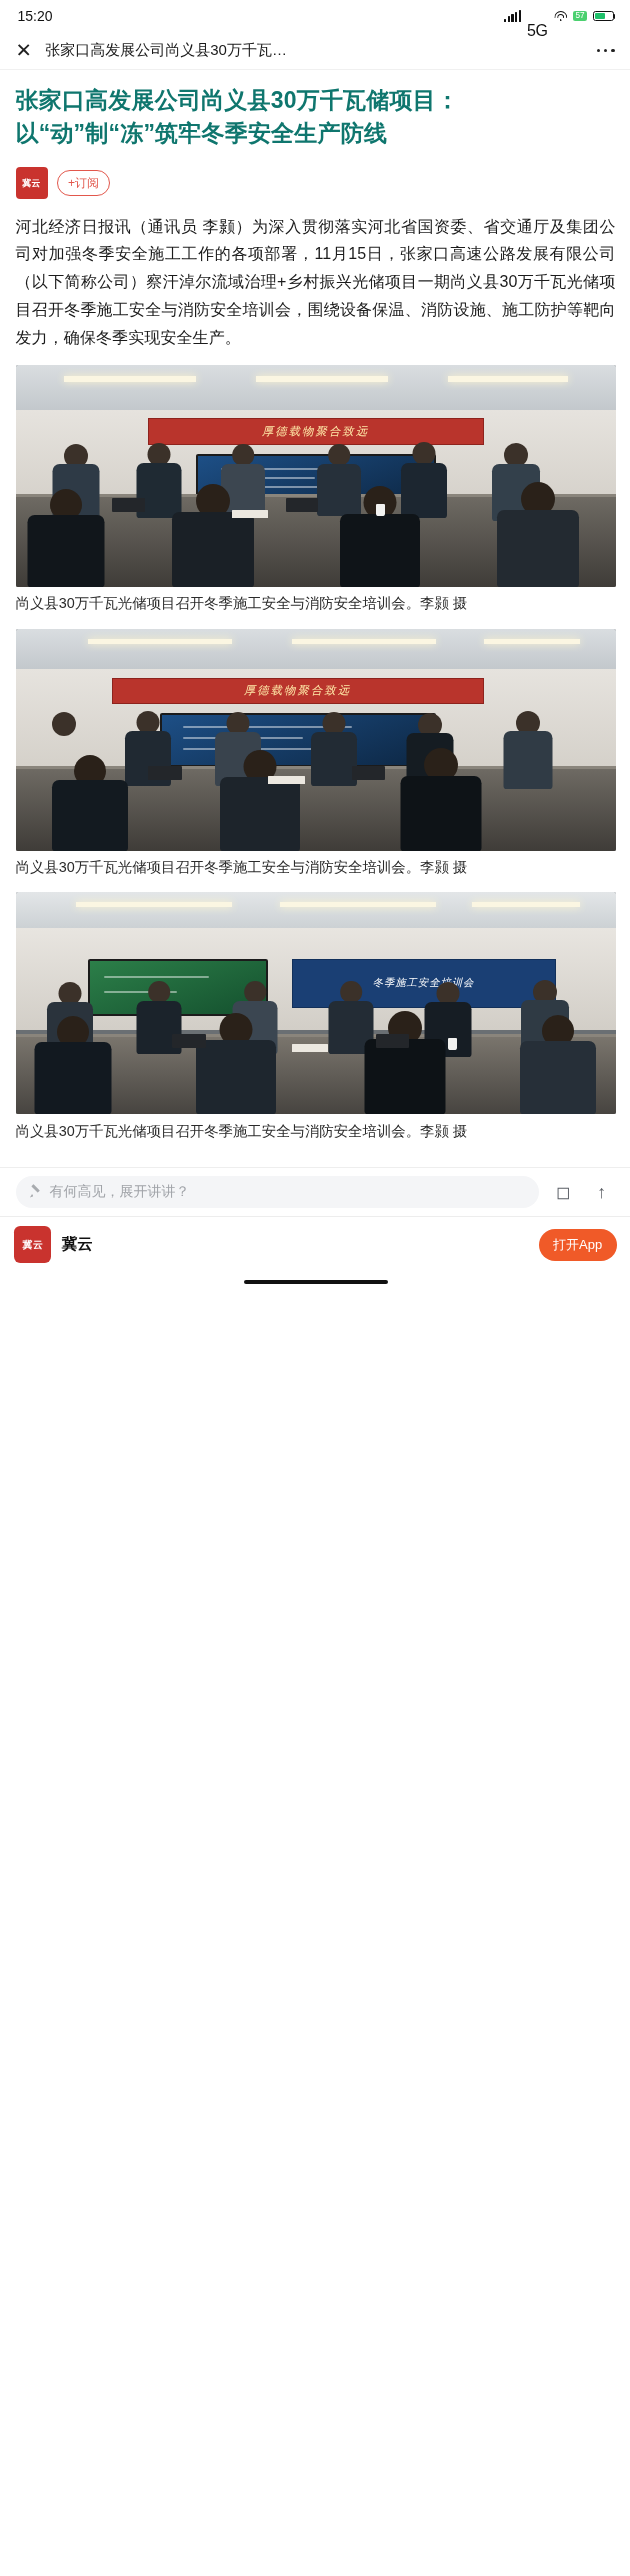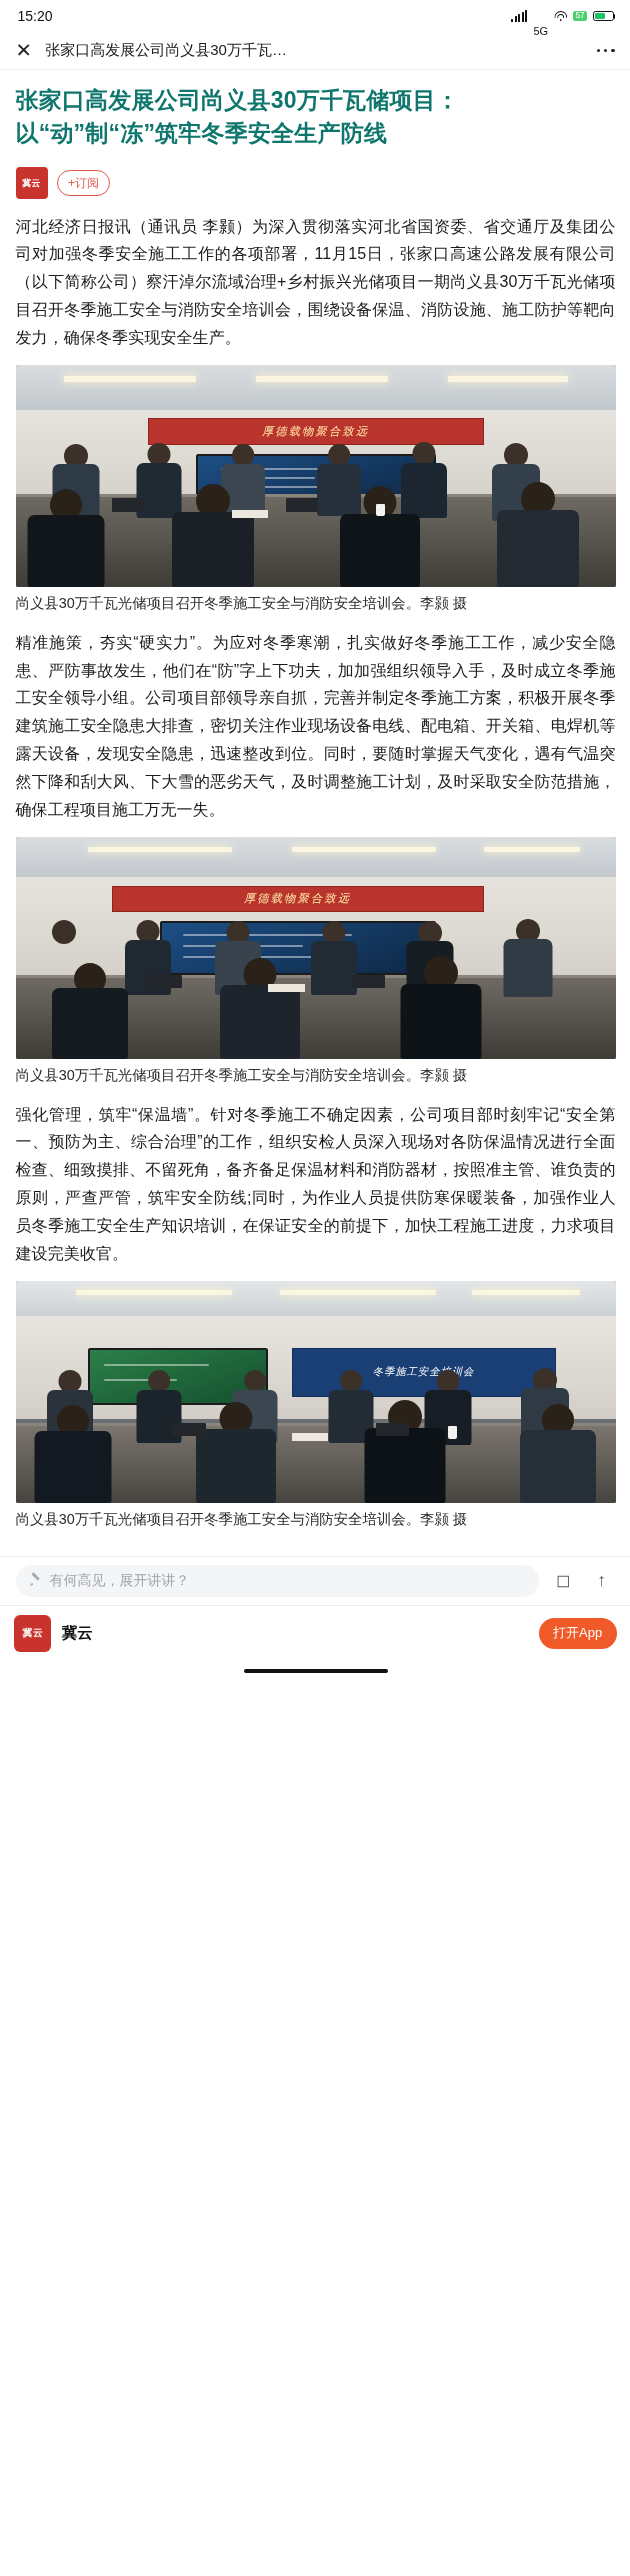--- a/index.html
+++ b/index.html
@@ -24,21 +24,21 @@
   }
   .sb-left { display: flex; align-items: center; gap: 5.2px; font-weight: 500;}
   .sb-right { display: flex; align-items: center; gap: 6.2px; }
   .sig-bars { display: flex; align-items: flex-end; gap: 1.5px; height: 11.3px; }
   .sig-bars i { width: 2.1px; background: #111; display: block; border-radius: 0.5px;}
   .sig-bars i:nth-child(1){height:3.1px}
   .sig-bars i:nth-child(2){height:5.2px}
   .sig-bars i:nth-child(3){height:7.2px}
   .sig-bars i:nth-child(4){height:9.3px}
   .sig-bars i:nth-child(5){height:11.3px}
-  .netlabel { font-size: 11px; letter-spacing: -0.3px; margin-top: 30px; }
+  .netlabel { font-size: 16px; letter-spacing: -0.3px; margin-top: 30px; }
   .wifi-ico { width: 13.4px; height: 10.3px; position: relative; }
   .wifi-ico span {
     position: absolute; left: 50%; transform: translateX(-50%);
     border: 1.5px solid #111; border-bottom: none; border-radius: 50% 50% 0 0 / 100% 100% 0 0;
   }
   .wifi-ico span:nth-child(1){ width:13.4px; height:6.7px; top:0; }
   .wifi-ico span:nth-child(2){ width:7.7px; height:4.1px; top:3.1px; }
   .wifi-dot { position:absolute; width:2.6px; height:2.6px; background:#111; border-radius:50%; left:50%; transform:translateX(-50%); bottom:0;}
   .batt {
     width: 20.6px; height: 10.3px; border: 1px solid #111; border-radius: 2.6px;
@@ -319,21 +319,20 @@
         <div class="body" style="width:82px;height:77px;bottom:0;background:#232a31;"></div>
       </div>
       <div class="laptop" style="left:16%;width:33px;height:13.4px;bottom:34%;"></div>
       <div class="laptop" style="left:45%;width:32px;height:13.4px;bottom:34%;"></div>
       <div class="paper" style="left:36%;width:36px;height:8.2px;bottom:31%;"></div>
       <div class="cup" style="left:60%;width:9.3px;height:12.4px;bottom:32%;"></div>
     </div>
   </div>
   <div class="caption">尚义县30万千瓦光储项目召开冬季施工安全与消防安全培训会。李颢 摄</div>
 
-  <div class="para">精准施策，夯实“硬实力”。为应对冬季寒潮，扎实做好冬季施工工作，减少安全隐患、严防事故发生，他们在“防”字上下功夫，加加强组织领导入手，及时成立冬季施工安全领导小组。公司项目部领导亲自抓，完善并制定冬季施工方案，积极开展冬季建筑施工安全隐患大排查，密切关注作业现场设备电线、配电箱、开关箱、电焊机等露天设备，发现安全隐患，迅速整改到位。同时，要随时掌握天气变化，遇有气温突然下降和刮大风、下大雪的恶劣天气，及时调整施工计划，及时采取安全防范措施，确保工程项目施工万无一失。</div>
 
   <div class="photo" style="height:222px;">
     <div class="scene">
       <div class="ceiling" style="height:18%;"></div>
       <div class="ceil-light" style="left:12%;width:24%;top:10.3px;"></div>
       <div class="ceil-light" style="left:46%;width:24%;top:10.3px;"></div>
       <div class="ceil-light" style="left:78%;width:16%;top:10.3px;"></div>
       <div class="wall" style="top:18%;height:44%;"></div>
       <div class="banner" style="left:16%;width:62%;top:22%;height:26px;">厚德载物聚合致远</div>
       <div class="screen" style="left:24%;width:46%;top:38%;height:54px;">
@@ -380,21 +379,20 @@
         <div class="head" style="width:34px;height:34px;top:0;background:#2a2119;"></div>
         <div class="body" style="width:81px;height:75px;bottom:0;background:#0e1317;"></div>
       </div>
       <div class="laptop" style="left:22%;width:34px;height:13.4px;bottom:32%;"></div>
       <div class="laptop" style="left:56%;width:33px;height:13.4px;bottom:32%;"></div>
       <div class="paper" style="left:42%;width:37px;height:8.2px;bottom:30%;"></div>
     </div>
   </div>
   <div class="caption">尚义县30万千瓦光储项目召开冬季施工安全与消防安全培训会。李颢 摄</div>
 
-  <div class="para">强化管理，筑牢“保温墙”。针对冬季施工不确定因素，公司项目部时刻牢记“安全第一、预防为主、综合治理”的工作，组织安检人员深入现场对各防保温情况进行全面检查、细致摸排、不留死角，备齐备足保温材料和消防器材，按照准主管、谁负责的原则，严查严管，筑牢安全防线;同时，为作业人员提供防寒保暖装备，加强作业人员冬季施工安全生产知识培训，在保证安全的前提下，加快工程施工进度，力求项目建设完美收官。</div>
 
   <div class="photo" style="height:222px;">
     <div class="scene">
       <div class="ceiling" style="height:16%;background:linear-gradient(#e3e6e8,#ccd1d4);"></div>
       <div class="ceil-light" style="left:10%;width:26%;top:9.3px;"></div>
       <div class="ceil-light" style="left:44%;width:26%;top:9.3px;"></div>
       <div class="ceil-light" style="left:76%;width:18%;top:9.3px;"></div>
       <div class="wall" style="top:16%;height:46%;background:linear-gradient(#e8e5e0,#d2cec7);"></div>
       <div class="screen" style="left:12%;width:30%;top:30%;height:57px;background:#1d5a33;">
         <div class="s-top" style="background:linear-gradient(160deg,#2c7f49,#14502e);"></div>

